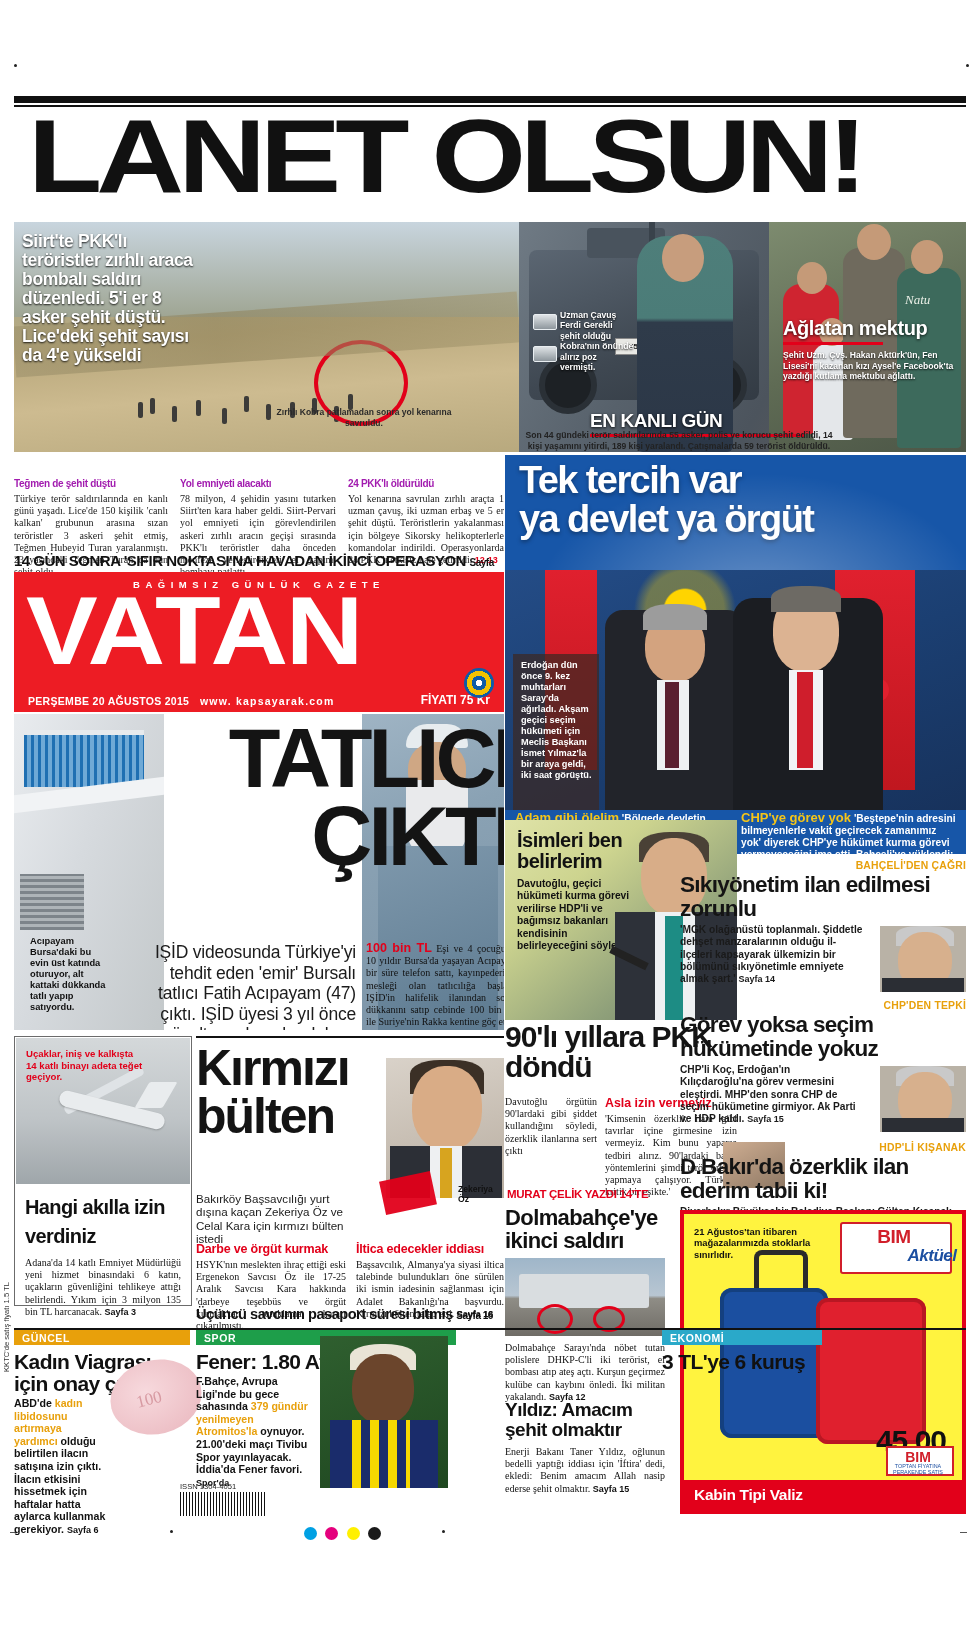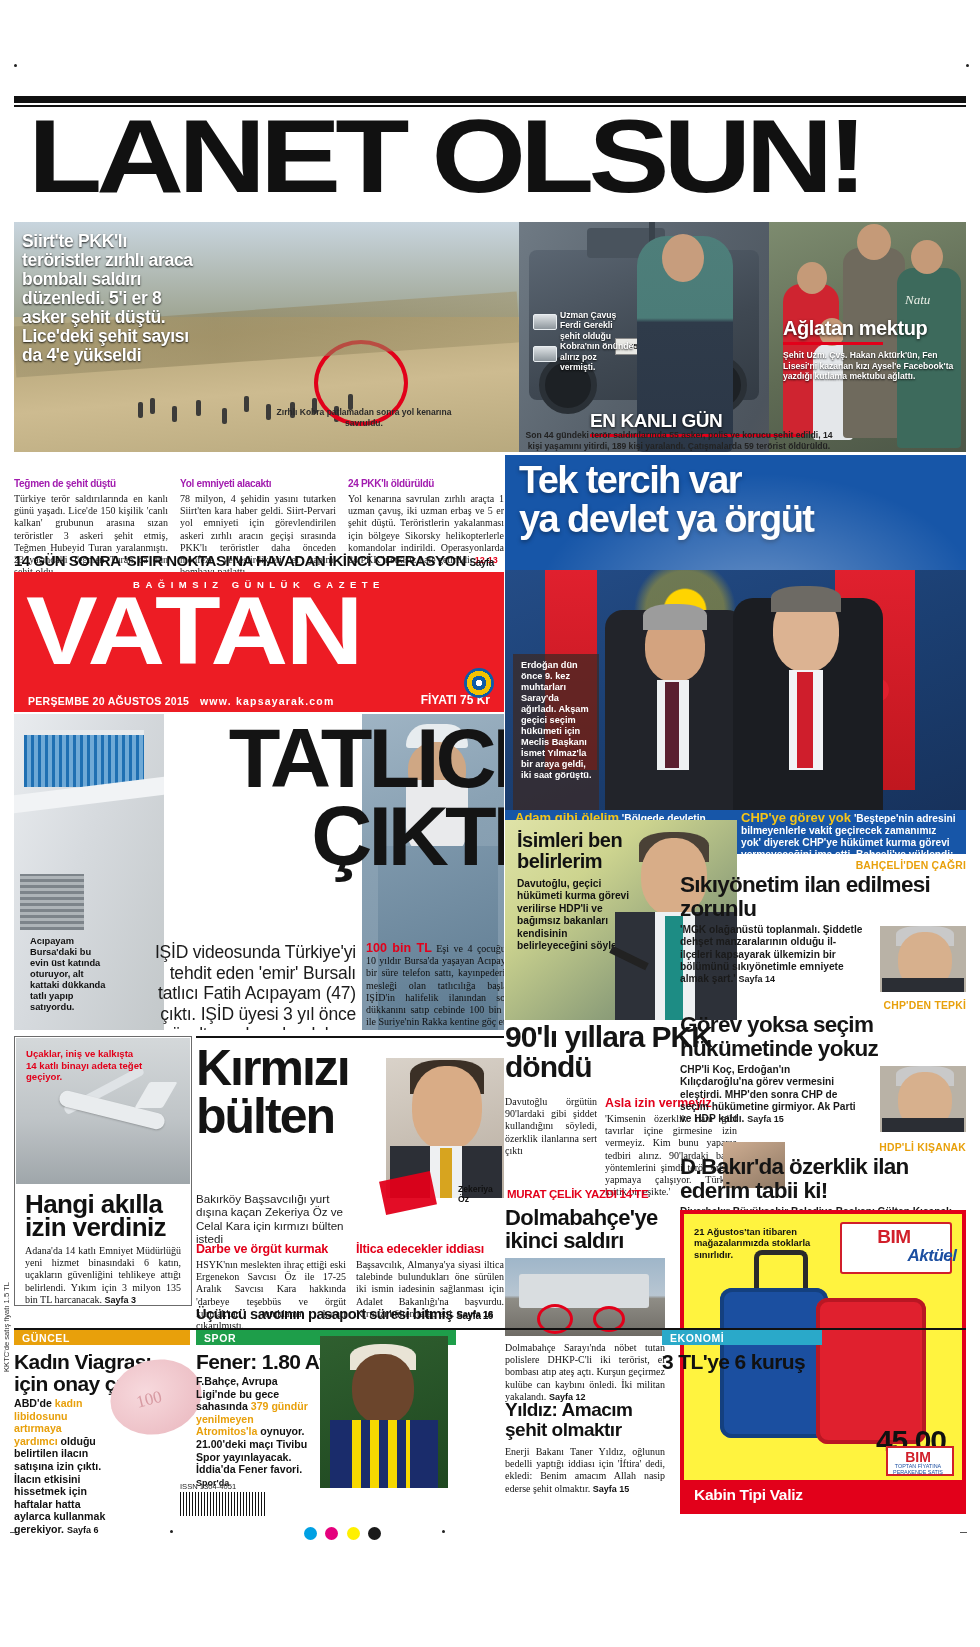--- a/index.html
+++ b/index.html
@@ -153,21 +153,21 @@
   .planeimg{position:absolute;left:1px;top:1px;width:174px;height:146px;overflow:hidden;
      background:linear-gradient(180deg,#d4d8da 0%,#bfc4c7 55%,#9fa6aa 100%);}
   .plane-b{position:absolute;left:42px;top:64px;width:108px;height:16px;background:#e9ecee;border-radius:10px;
      transform:rotate(14deg);box-shadow:0 1px 2px rgba(0,0,0,.25);}
   .plane-w{position:absolute;left:44px;top:48px;width:88px;height:9px;background:#dfe3e6;
      transform:rotate(-28deg);border-radius:4px;}
   .plane-t{position:absolute;left:126px;top:44px;width:28px;height:26px;background:#e9ecee;
      transform:skewX(-30deg);border-radius:2px;}
   .cap-plane{position:absolute;left:10px;top:10px;width:120px;font-size:9.6px;line-height:11.6px;
      font-weight:bold;color:#e2001a;}
-  .planebox h3{margin:0;padding:8px 10px 2px 10px;font-size:26px;line-height:23px;letter-spacing:-.6px;}
+  .planebox h3{margin:0;padding:8px 10px 2px 10px;font-size:20px;line-height:29px;letter-spacing:-.6px;}
   .planebox p{margin:0;padding:4px 10px 0 10px;font-size:10px;line-height:12.2px;
      font-family:"Liberation Serif",serif;text-align:justify;}
 
   
   .kb{position:absolute;left:196px;top:1036px;width:308px;height:268px;}
   .kb .topline{position:absolute;left:0;top:0;width:308px;height:2px;background:#111;}
   .kb h2{margin:0;padding:8px 0 0 0;font-size:50px;line-height:48px;letter-spacing:-2px;font-weight:bold;color:#141414;}
   .kb .lead{position:absolute;left:0;top:156px;width:150px;font-size:11.6px;line-height:13.4px;color:#1a1a1a;}
   .kbface{position:absolute;right:0;top:22px;width:118px;height:140px;overflow:hidden;
      background:linear-gradient(165deg,#d9d2c9,#b8ada0);}

